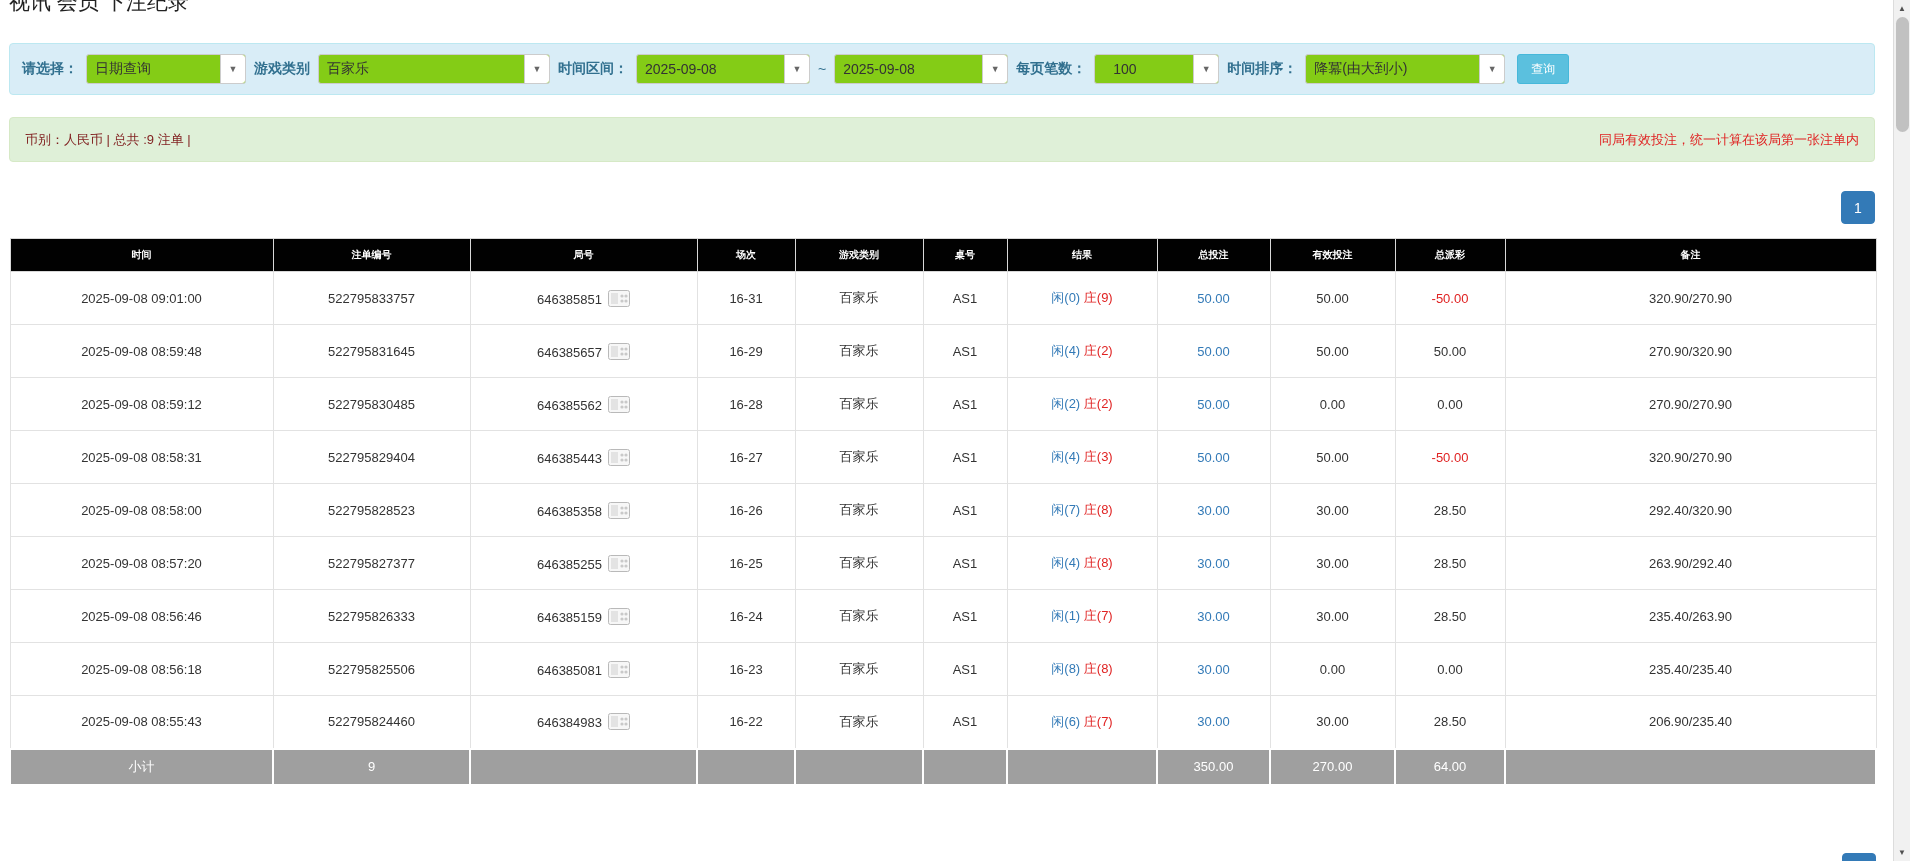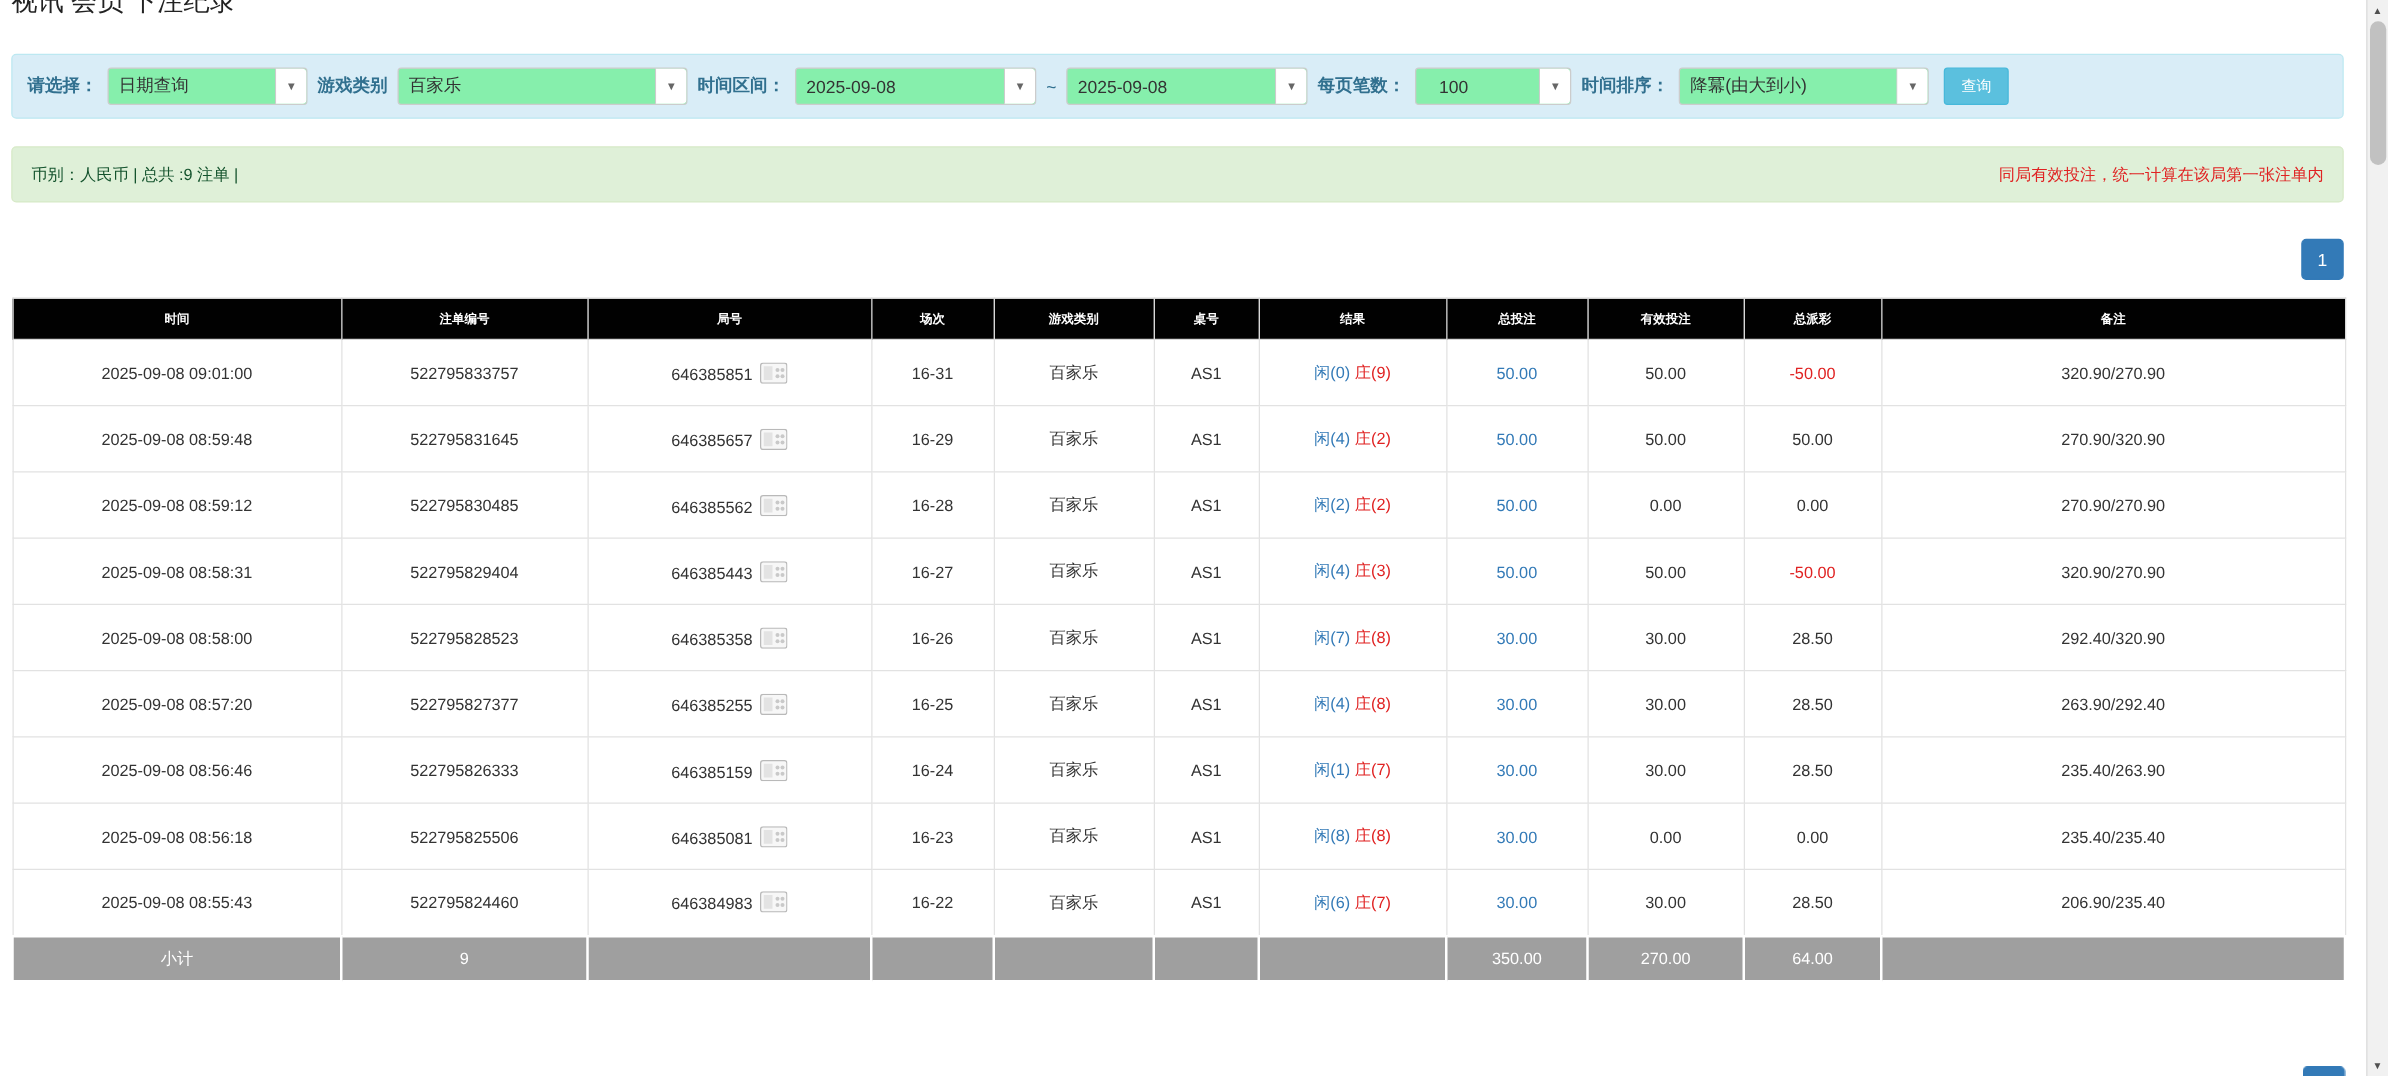--- a/index.html
+++ b/index.html
@@ -11,41 +11,41 @@
 
   .page-title { margin-top: -11px; font-size: 21px; line-height: 25px; color: #222; white-space: nowrap; }
 
   .filter-bar {
     margin-top: 29px; height: 52px; background: var(--filter-bg, #d9edf7);
     border: 1px solid #bce8f1; border-radius: 4px;
     display: flex; align-items: center; padding: 0 12px; gap: 8px;
   }
   .flabel { color: #31708f; font-weight: bold; font-size: 14px; white-space: nowrap; font-family: Liberation Serif, serif; }
   .control {
-    height: 30px; background: #86efac; border: 1px solid #ccc; border-radius: 3px;
+    height: 30px; background: #84cc16; border: 1px solid #ccc; border-radius: 3px;
     display: flex; align-items: stretch; font-size: 14px; color: #333; cursor: pointer;
   }
   .control .val { flex: 1; display: flex; align-items: center; padding: 0 8px; overflow: hidden; white-space: nowrap; }
   .control .caret {
     width: 25px; border-left: 1px solid #ccc; display: flex; align-items: center;
     justify-content: center; font-size: 9px; color: #666; border-radius: 0 3px 3px 0; background: #fff;
   }
-  .w1 { width: 160px; } .w2 { width: 232px; } .wd { width: 193px; } .wp { width: 125px; padding-left: 10px; } .ws { width: 200px; }
+  .w1 { width: 160px; } .w2 { width: 232px; } .wd { width: 174px; } .wp { width: 125px; padding-left: 10px; } .ws { width: 200px; }
   .tilde { color: #31708f; font-size: 14px; }
   .query-btn {
     height: 30px; min-width: 50px; padding: 0 13px; background: var(--button-teal, #5bc0de);
     border: 1px solid #46b8da; border-radius: 3px; color: #fff; font-size: 12px; cursor: pointer; margin-left: 4px;
   }
 
   .summary-bar {
     margin-top: 22px; height: 45px; background: var(--summary-bg, #dff0d8);
     border: 1px solid #d6e9c6; border-radius: 4px;
     display: flex; align-items: center; justify-content: space-between; padding: 0 15px; font-size: 13px;
   }
-  .summary-left { color: #14532d; }
+  .summary-left { color: #7f1d1d; }
   .summary-right { color: var(--notice-red, #e02222); }
 
   .pagination-top { margin-top: 29px; display: flex; justify-content: flex-end; }
   .page-btn {
     min-width: 34px; height: 33px; background: var(--page-blue, #337ab7);
     border: 1px solid #337ab7; border-radius: 4px; color: #fff; font-size: 14px; cursor: pointer;
   }
 
   table { margin-top: 14px; width: 1866px; border-collapse: collapse; table-layout: fixed; font-size: 13px; }
   thead th {

